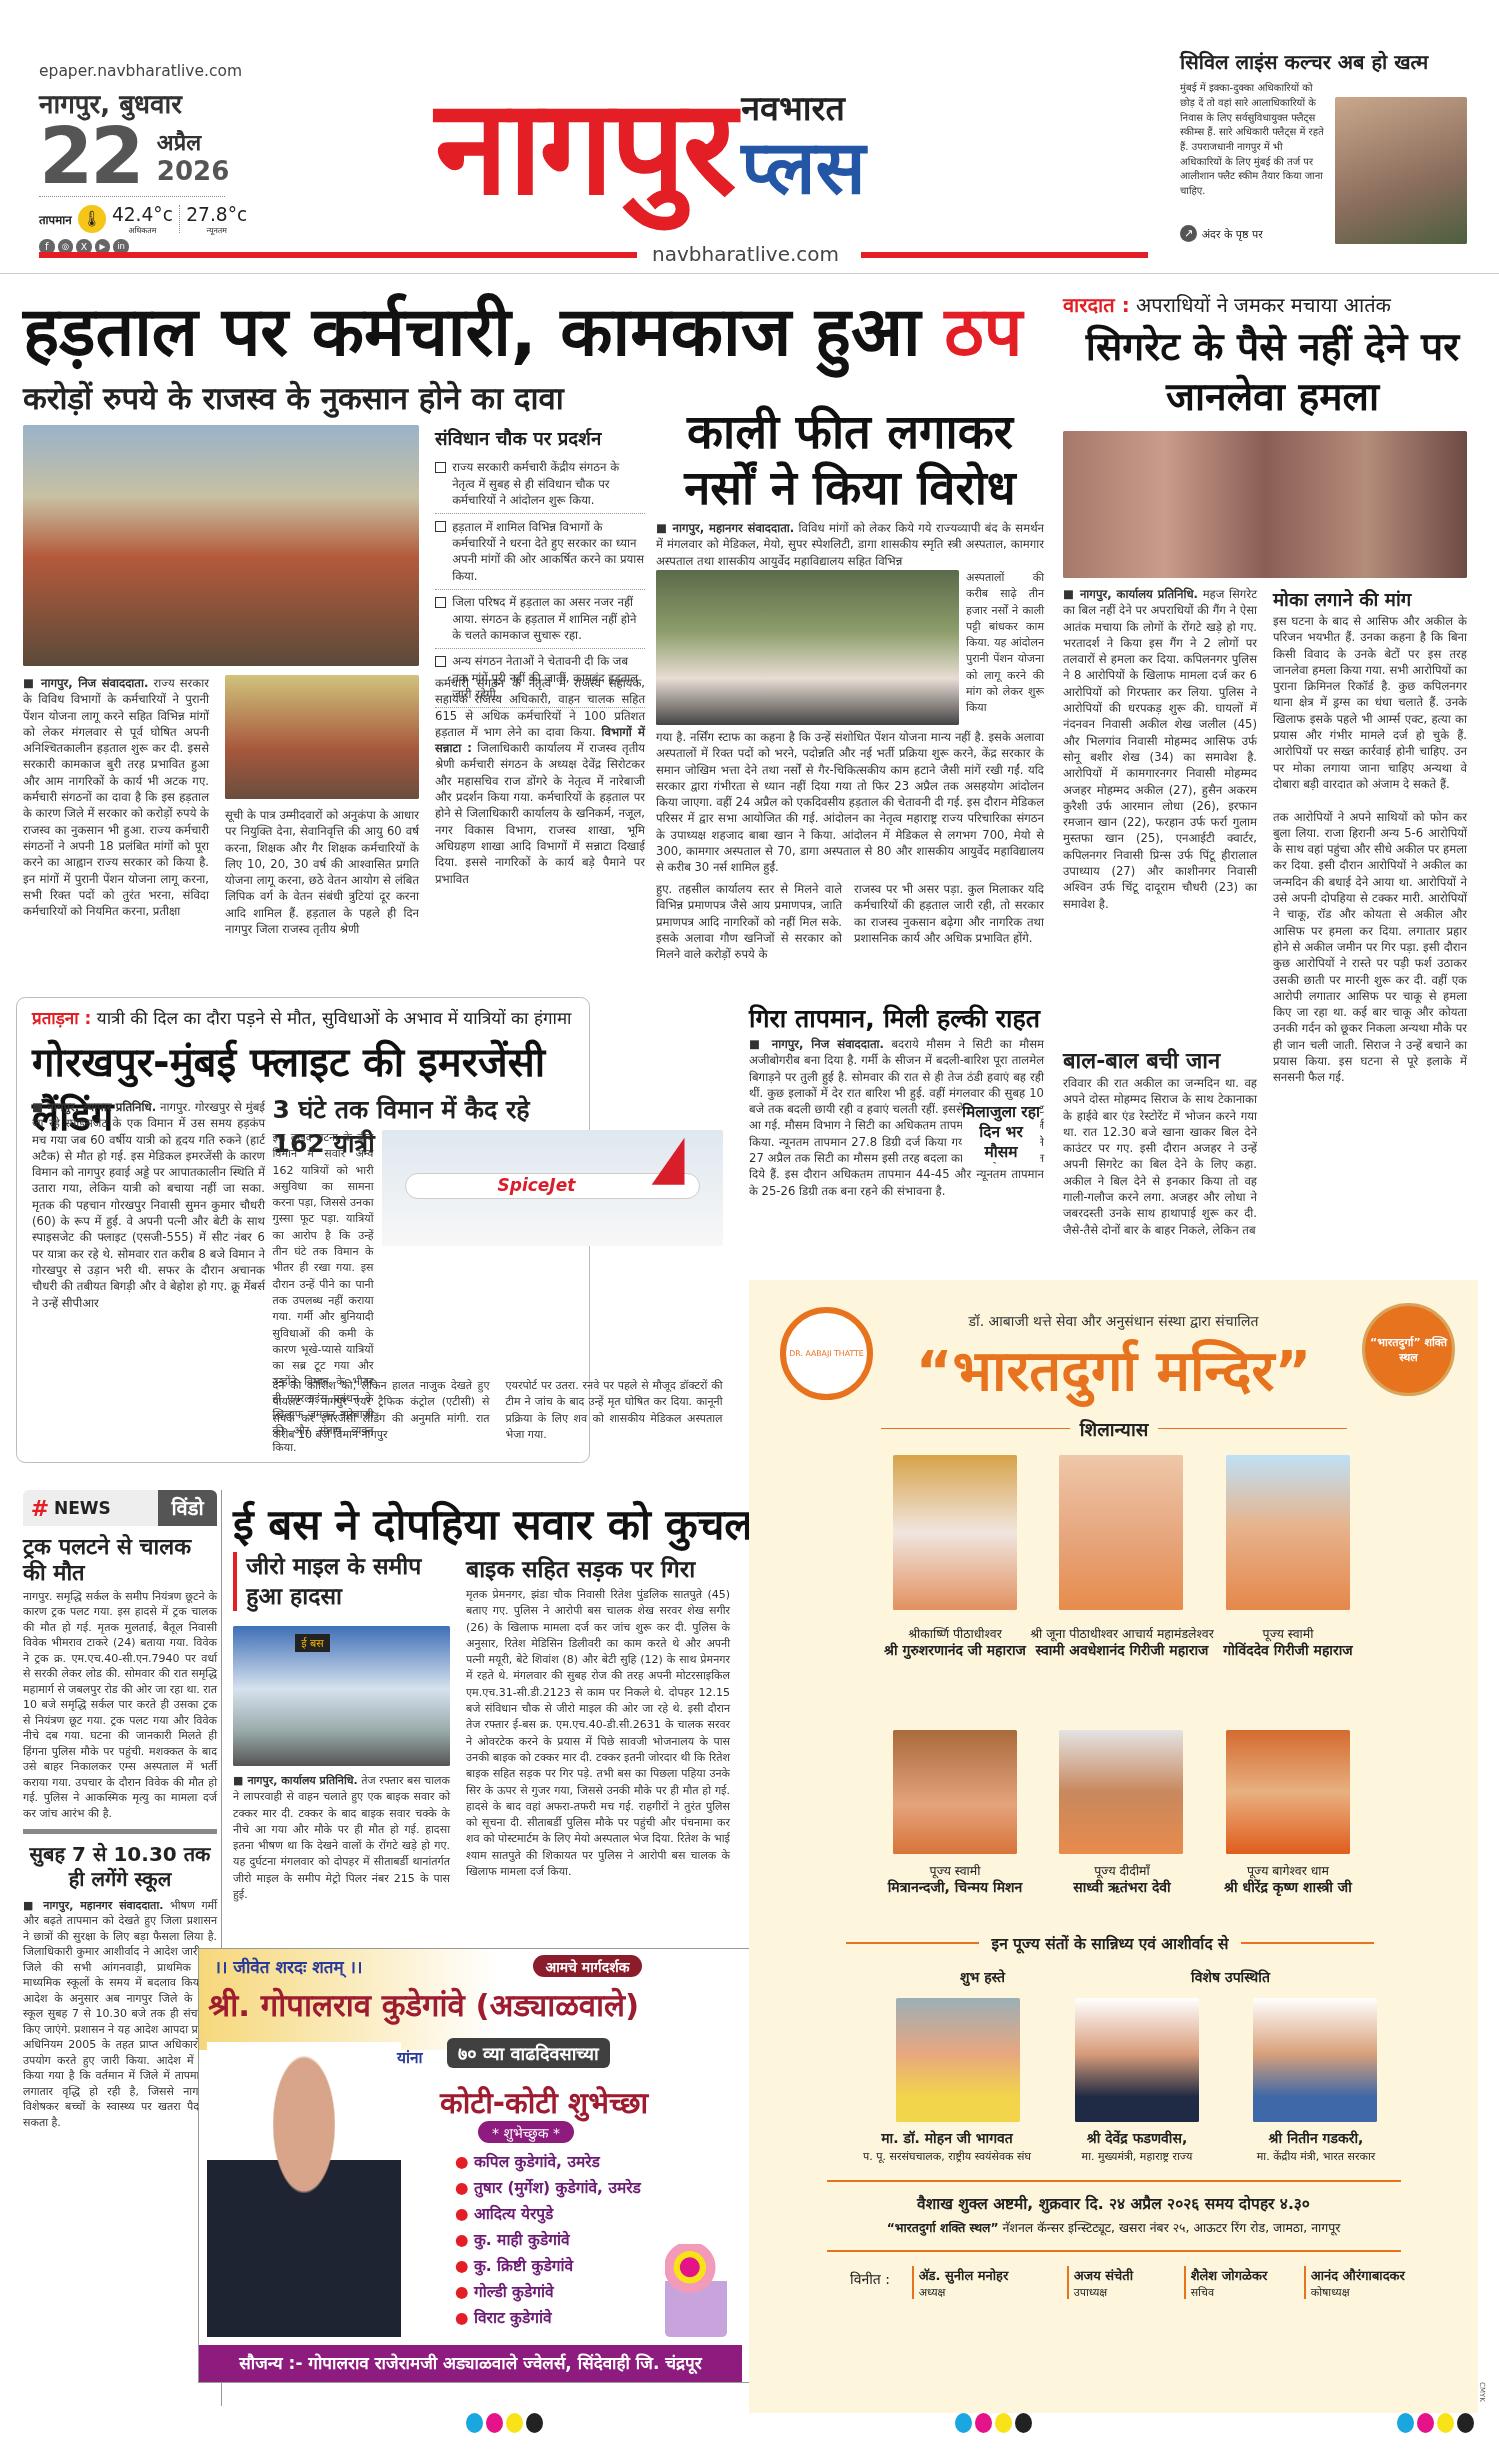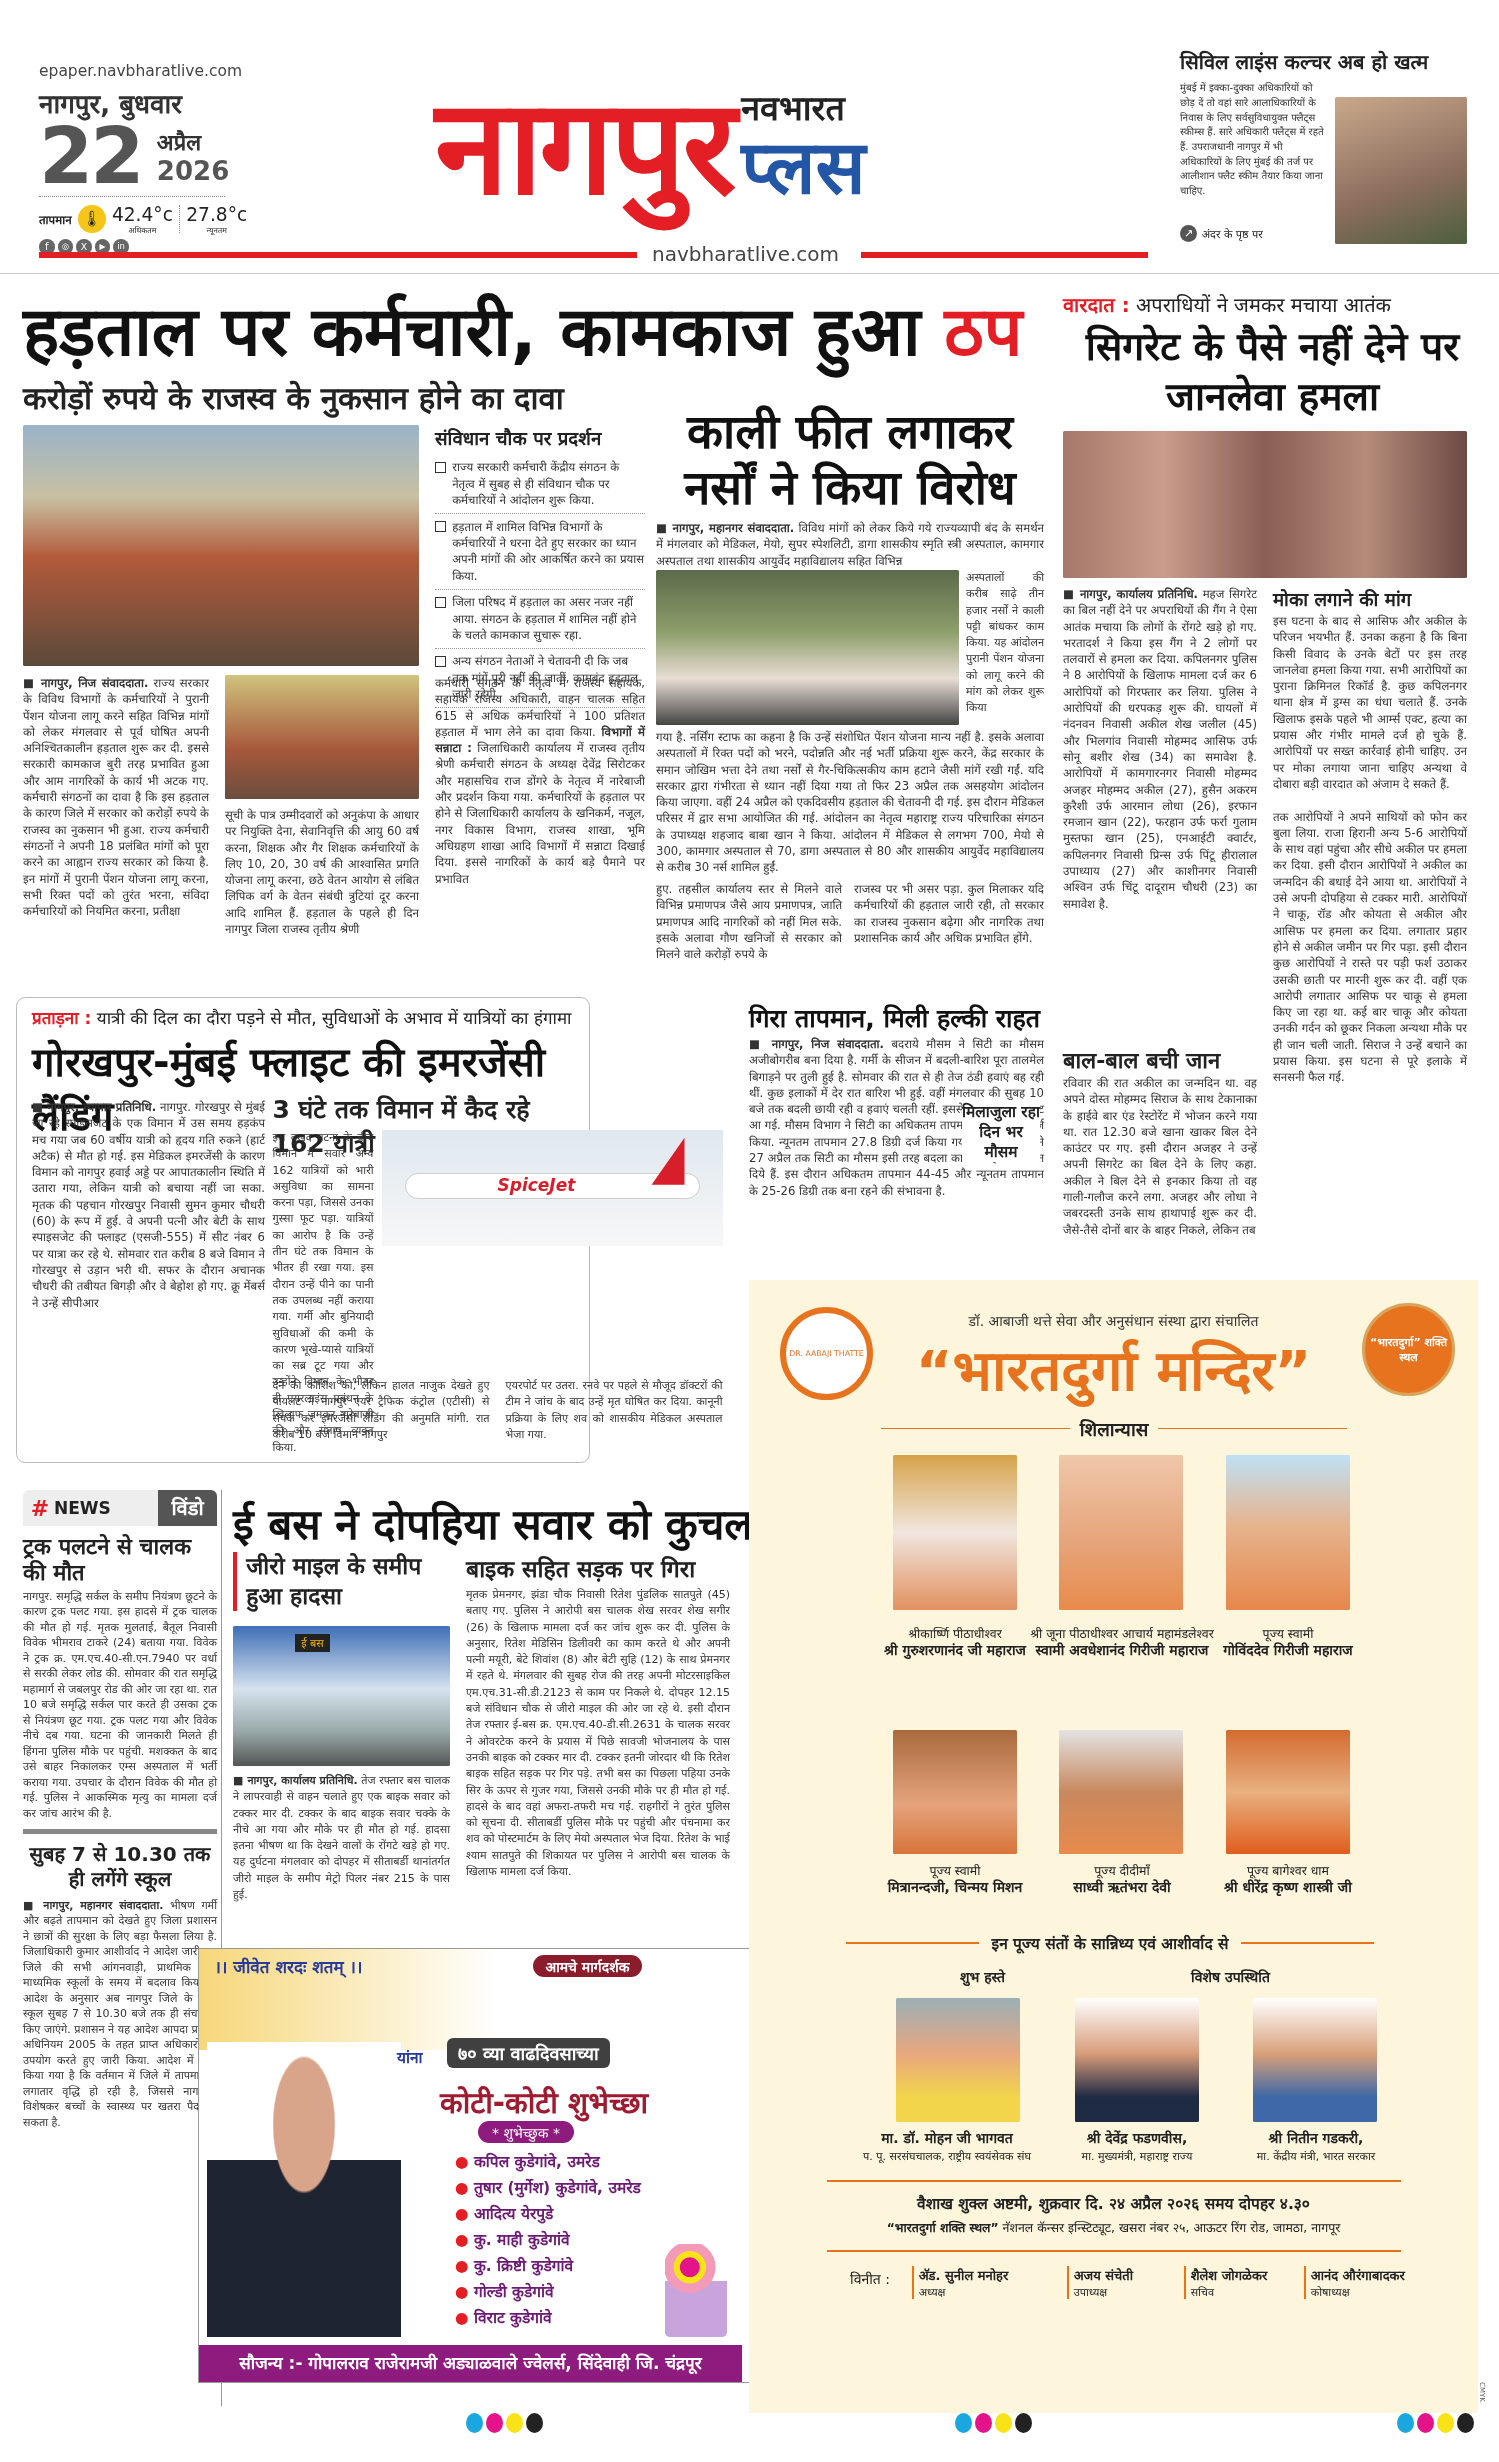--- a/index.html
+++ b/index.html
@@ -176,20 +176,21 @@
   <div style="position:absolute;left:62px;top:7.8px;background:#222;color:#f7b500;font-size:11px;padding:1.6px 6.2px">ई बस</div>
 </div>
 <div class="abs txt" style="left:233px;top:1773px;width:217px;font-size:11px"><b>■ नागपुर, कार्यालय प्रतिनिधि.</b> <span>तेज रफ्तार बस चालक ने लापरवाही से वाहन चलाते हुए एक बाइक सवार को टक्कर मार दी. टक्कर के बाद बाइक सवार चक्के के नीचे आ गया और मौके पर ही मौत हो गई. हादसा इतना भीषण था कि देखने वालों के रोंगटे खड़े हो गए. यह दुर्घटना मंगलवार को दोपहर में सीताबर्डी थानांतर्गत जीरो माइल के समीप मेट्रो पिलर नंबर 215 के पास हुई.</span></div>
 <div class="abs" style="left:466px;top:1552px;font-size:23px;font-weight:bold">बाइक सहित सड़क पर गिरा</div>
 <div class="abs txt" style="left:466px;top:1587px;width:264px;font-size:11px">मृतक प्रेमनगर, झंडा चौक निवासी रितेश पुंडलिक सातपुते (45) बताए गए. पुलिस ने आरोपी बस चालक शेख सरवर शेख सगीर (26) के खिलाफ मामला दर्ज कर जांच शुरू कर दी. पुलिस के अनुसार, रितेश मेडिसिन डिलीवरी का काम करते थे और अपनी पत्नी मयूरी, बेटे शिवांश (8) और बेटी सुहि (12) के साथ प्रेमनगर में रहते थे. मंगलवार की सुबह रोज की तरह अपनी मोटरसाइकिल एम.एच.31-सी.डी.2123 से काम पर निकले थे. दोपहर 12.15 बजे संविधान चौक से जीरो माइल की ओर जा रहे थे. इसी दौरान तेज रफ्तार ई-बस क्र. एम.एच.40-डी.सी.2631 के चालक सरवर ने ओवरटेक करने के प्रयास में पिछे सावजी भोजनालय के पास उनकी बाइक को टक्कर मार दी. टक्कर इतनी जोरदार थी कि रितेश बाइक सहित सड़क पर गिर पड़े. तभी बस का पिछला पहिया उनके सिर के ऊपर से गुजर गया, जिससे उनकी मौके पर ही मौत हो गई. हादसे के बाद वहां अफरा-तफरी मच गई. राहगीरों ने तुरंत पुलिस को सूचना दी. सीताबर्डी पुलिस मौके पर पहुंची और पंचनामा कर शव को पोस्टमार्टम के लिए मेयो अस्पताल भेज दिया. रितेश के भाई श्याम सातपुते की शिकायत पर पुलिस ने आरोपी बस चालक के खिलाफ मामला दर्ज किया.</div>
 
 <div class="abs" style="left:198px;top:1948px;width:635px;height:435px;border:0.8px solid #999;background:#fff;overflow:hidden">
   <div style="position:absolute;left:0;top:0;width:543px;height:101px;background:linear-gradient(90deg,#f6d77a,#fff 55%)"></div>
   <div style="position:absolute;left:15.5px;top:6.2px;font-size:17px;font-weight:bold;color:#2a3a9a">।। जीवेत शरदः शतम् ।।</div>
   <div style="position:absolute;left:334px;top:6.2px;background:#8b1c2c;color:#fff;border-radius:12.4px;padding:1.6px 12.4px;font-size:14px;font-weight:bold">आमचे मार्गदर्शक</div>
+  <div style="position:absolute;left:9.3px;top:34px;font-size:31px;font-weight:bold;color:#9e1b30;white-space:nowrap">श्री. गोपालराव कुडेगांवे (अड्याळवाले)</div>
   <div style="position:absolute;left:7.8px;top:93px;width:194px;height:295px;background:radial-gradient(ellipse at 50% 28%,#d9a58a 0 22%,transparent 23%),linear-gradient(180deg,#fff 0 40%,#1f2433 40%)"></div>
   <div style="position:absolute;left:198px;top:97px;font-size:15.5px;font-weight:bold;color:#2a3a9a">यांना</div>
   <div style="position:absolute;left:248px;top:89px;background:#404040;color:#fff;font-size:18px;font-weight:bold;padding:3.1px 11px;border-radius:6.2px">७० व्या वाढदिवसाच्या</div>
   <div style="position:absolute;left:241px;top:132px;font-size:29.5px;font-weight:bold;color:#9e1b30">कोटी-कोटी शुभेच्छा</div>
   <div style="position:absolute;left:279px;top:172px;background:#8e1b7e;color:#fff;border-radius:11px;padding:1.6px 14px;font-size:14px">* शुभेच्छुक *</div>
   <div style="position:absolute;left:256px;top:200px;font-size:15.5px;font-weight:bold;color:#6d1b74;line-height:26px">
     <div><span class="red">● </span><span>कपिल कुडेगांवे, उमरेड</span></div>
     <div><span class="red">● </span><span>तुषार (मुर्गेश) कुडेगांवे, उमरेड</span></div>
     <div><span class="red">● </span><span>आदित्य येरपुडे</span></div>
     <div><span class="red">● </span><span>कु. माही कुडेगांवे</span></div>

